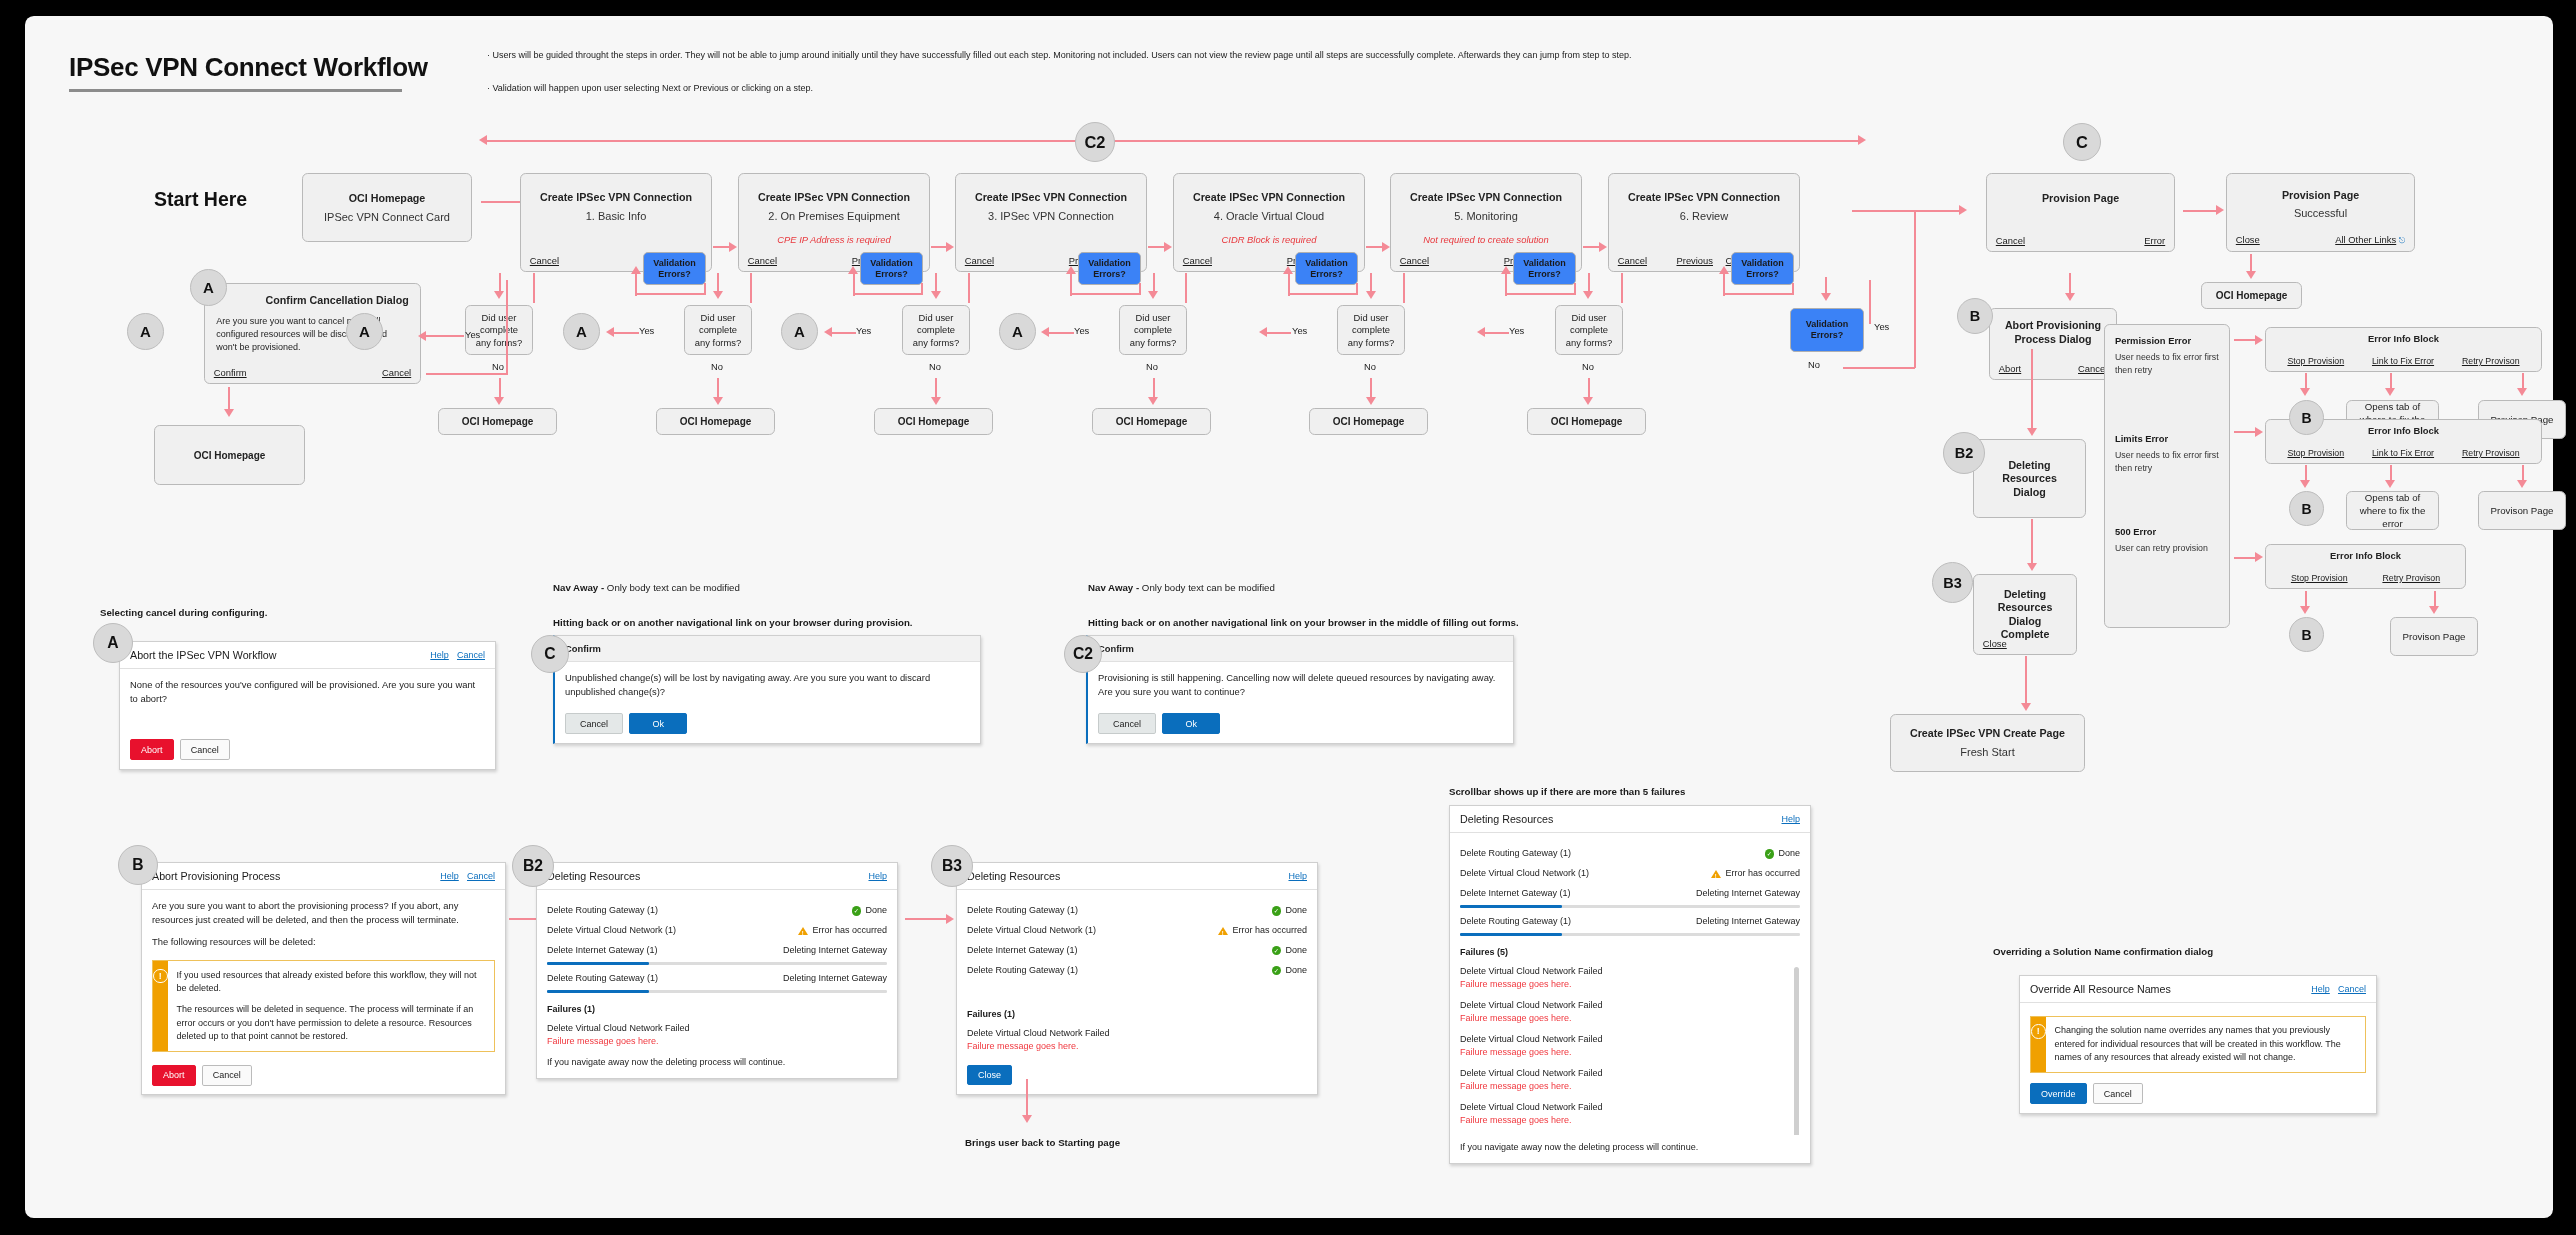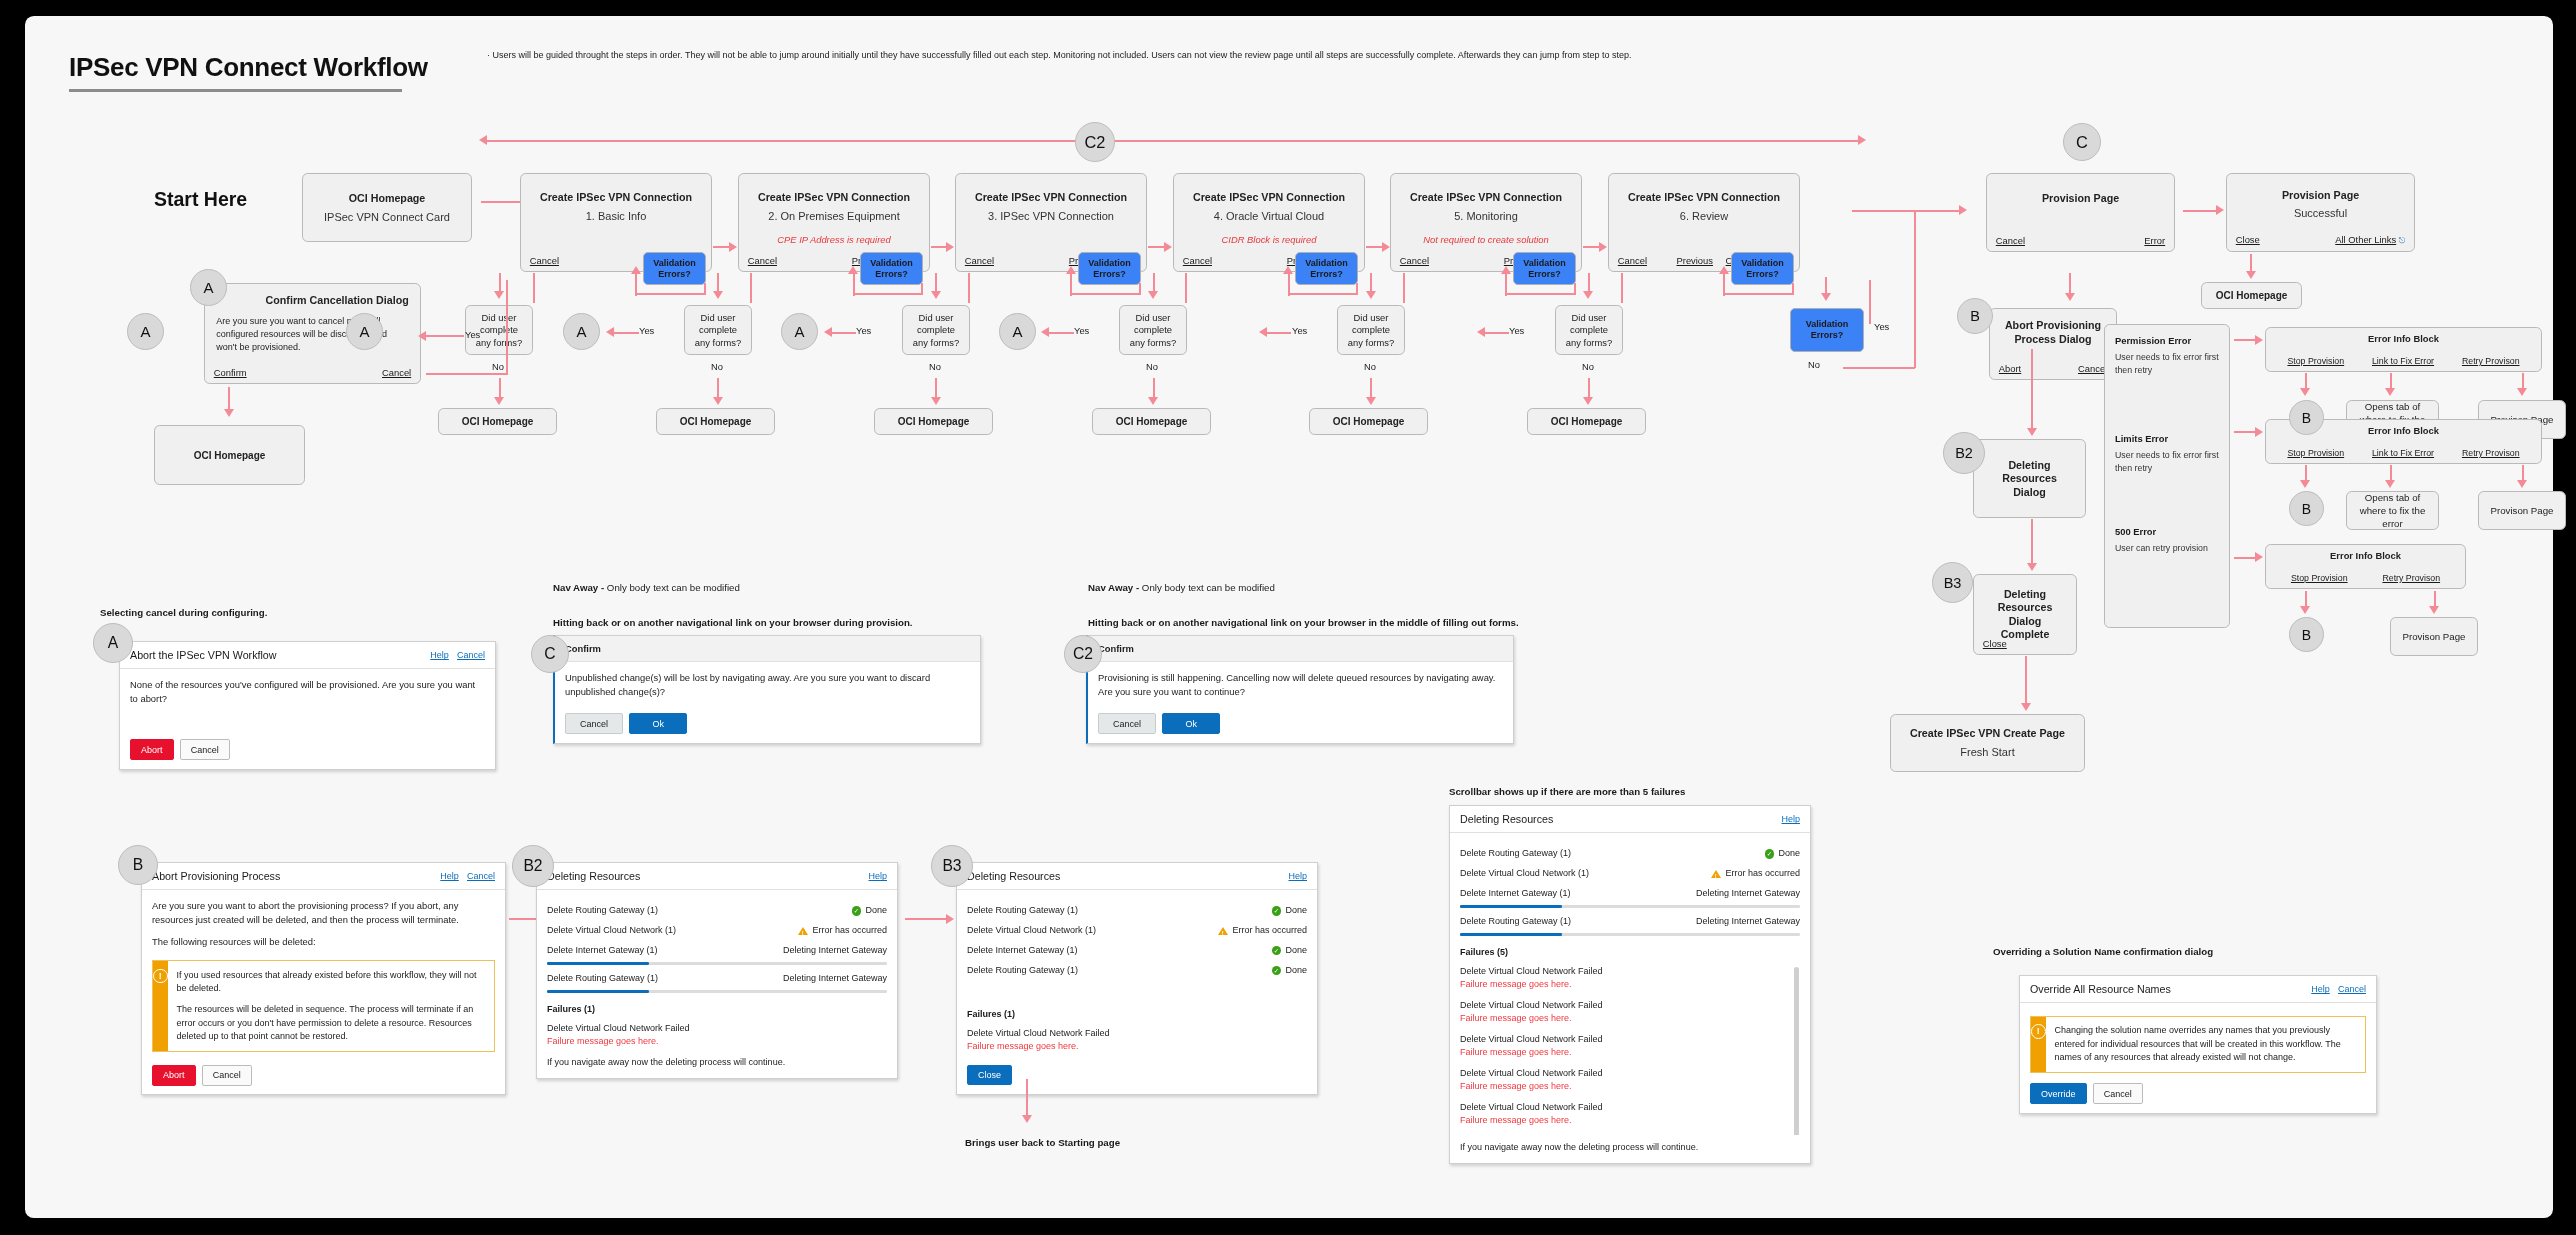--- a/index.html
+++ b/index.html
@@ -45,21 +45,21 @@
   .vbox{
     position:absolute;box-sizing:border-box;background:#3b82f6;
     border:0.6px solid #b0b0b0;border-radius:5px;
     display:flex;align-items:center;justify-content:center;text-align:center;
     font-weight:bold;font-size:9px;line-height:1.25;color:#1a1a1a;
   }
   
   .marker{
     position:absolute;background:#d9d9d9;border:0.6px solid #bdbdbd;
     border-radius:50%;display:flex;align-items:center;justify-content:center;
-    font-weight:normal;color:#111;z-index:6;
+    font-weight:bold;color:#111;z-index:6;
   }
   
   .ln{position:absolute;background:#f48a96;}
   .lnh{height:1.9px;}
   .lnv{width:1.9px;}
   .ar{position:absolute;width:0;height:0;}
   .ar-r{border-top:5px solid transparent;border-bottom:5px solid transparent;border-left:8.2px solid #f48a96;}
   .ar-l{border-top:5px solid transparent;border-bottom:5px solid transparent;border-right:8.2px solid #f48a96;}
   .ar-d{border-left:5px solid transparent;border-right:5px solid transparent;border-top:8.2px solid #f48a96;}
   .ar-u{border-left:5px solid transparent;border-right:5px solid transparent;border-bottom:8.2px solid #f48a96;}
@@ -133,20 +133,21 @@
 </style>
 </head>
 <body>
 
 <div id="canvas">
  <div id="sheet">
 
   <div class="page-title">IPSec VPN Connect Workflow</div>
   <div class="title-rule"></div>
   <div class="note" style="left:462px;top:33px;width:1610px;">· Users will be guided throught the steps in order. They will not be able to jump around initially until they have successfully filled out each step. Monitoring not included. Users can not view the review page until all steps are successfully complete. Afterwards they can jump from step to step.</div>
+  <div class="note" style="left:462px;top:66px;width:1258px;">· Validation will happen upon user selecting Next or Previous or clicking on a step.</div>
 
   <div class="start-here" style="left:129px;top:172px;">Start Here</div>
 
   <div class="ln lnh" style="left:462px;top:124px;width:1371px;"></div>
   <div class="ar ar-l" style="left:454px;top:119px;"></div>
   <div class="ar ar-r" style="left:1833px;top:119px;"></div>
   <div class="marker" style="left:1050px;top:106px;width:38px;height:38px;font-size:16.4px;">C2</div>
 
   <div class="marker" style="left:2038px;top:107px;width:36px;height:36px;font-size:16.4px;">C</div>
 

